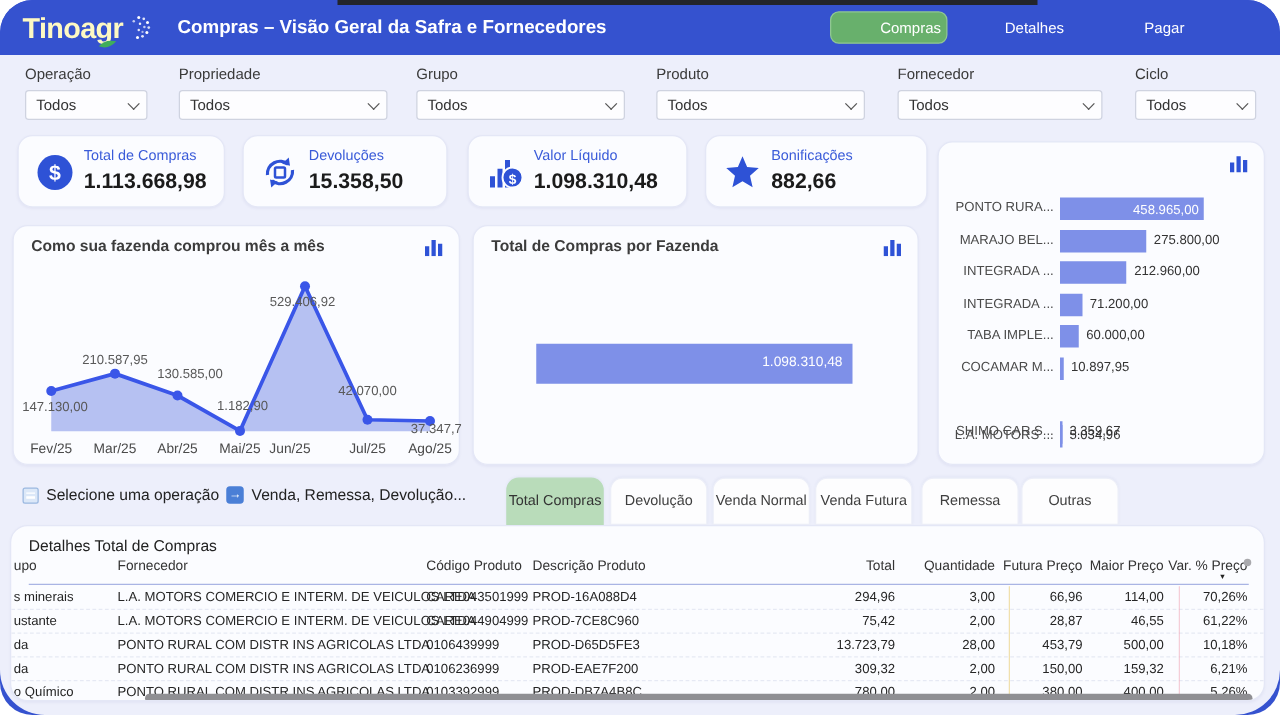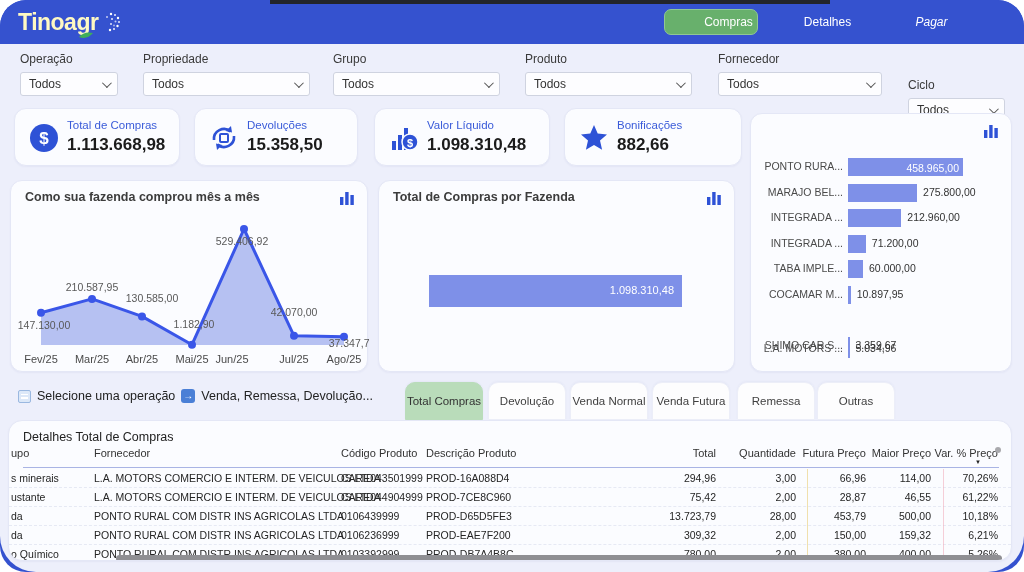--- a/index.html
+++ b/index.html
@@ -91,25 +91,26 @@
               <circle cx="12" cy="8" r="1" opacity=".9"></circle>
             <circle cx="15.5" cy="10.5" r="1" opacity=".7"></circle>
               <circle cx="11" cy="13" r="1" opacity=".85"></circle>
               <circle cx="14" cy="14.5" r=".9" opacity=".6"></circle>
           </g>
         </svg>
         <svg class="leaf" width="16" height="10" viewBox="0 0 16 10">
           <path d="M1 7 Q6 1 15 3 Q9 10 1 7 Z" fill="#3fae5a"></path>
         </svg>
       </div>
+      <div class="page-title">Compras – Visão Geral da Safra e Fornecedores</div>
       <div class="window-strip"></div>
       <div id="nav-area">
           <div class="nav-btn active" style="left: 664px; width: 94px;">Compras</div>
           <div class="nav-btn" style="left: 778px; width: 64px;">Detalhes</div>
-          <div class="nav-btn" style="left: 884px; width: 60px; font-style: italic;">Pagar</div>
+          <div class="nav-btn" style="left: 884px; width: 60px;">Pagar</div>
         </div>
     </div>
 
     <div id="filters">
         <div class="filter" style="left: 20px; width: 98px;">
           <span class="flabel">Operação</span>
           <div class="fbox">
             <span>Todos</span>
             <span class="chev"></span>
           </div>
@@ -135,21 +136,21 @@
             <span class="chev"></span>
           </div>
         </div>
         <div class="filter" style="left: 718px; width: 164px;">
           <span class="flabel">Fornecedor</span>
           <div class="fbox">
             <span>Todos</span>
             <span class="chev"></span>
           </div>
         </div>
-        <div class="filter" style="left: 908px; width: 97px; margin-top: 26px;">
+        <div class="filter" style="left: 908px; width: 97px;">
           <span class="flabel">Ciclo</span>
           <div class="fbox">
             <span>Todos</span>
             <span class="chev"></span>
           </div>
         </div>
       </div>
 
     <div id="kpis">
         <div class="card" style="left: 14px; top: 108px; width: 166px; height: 58px;">

